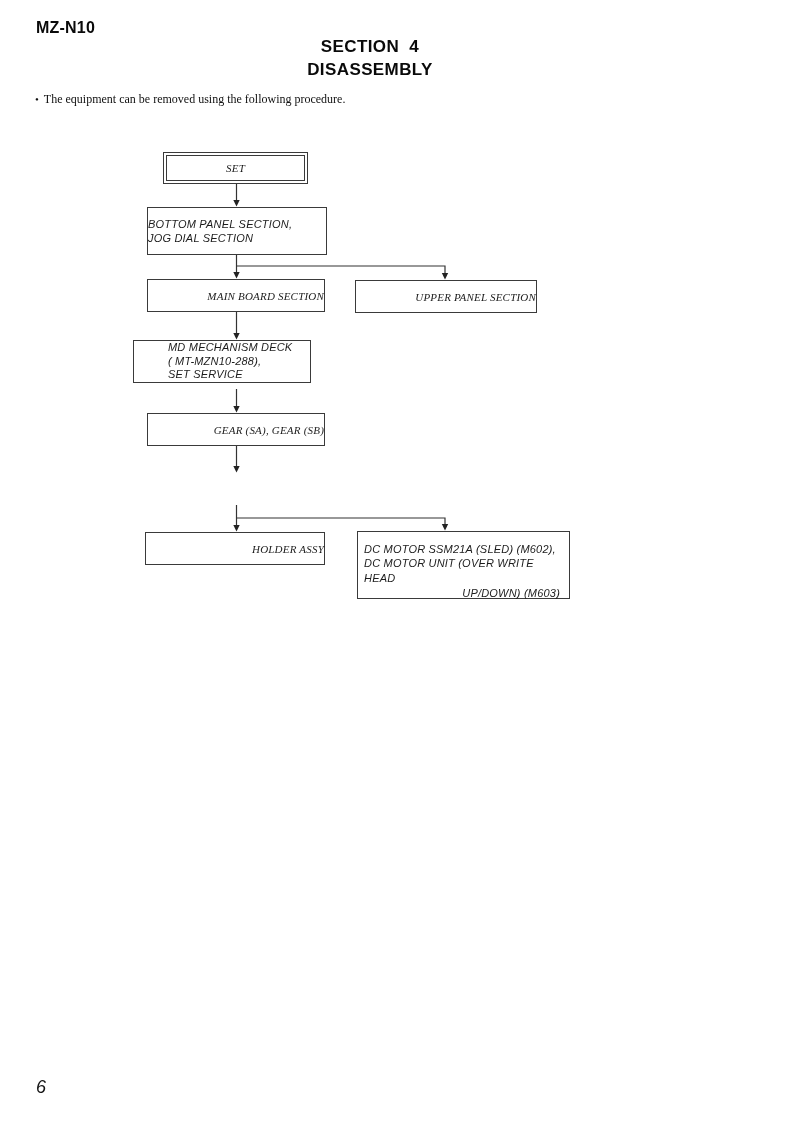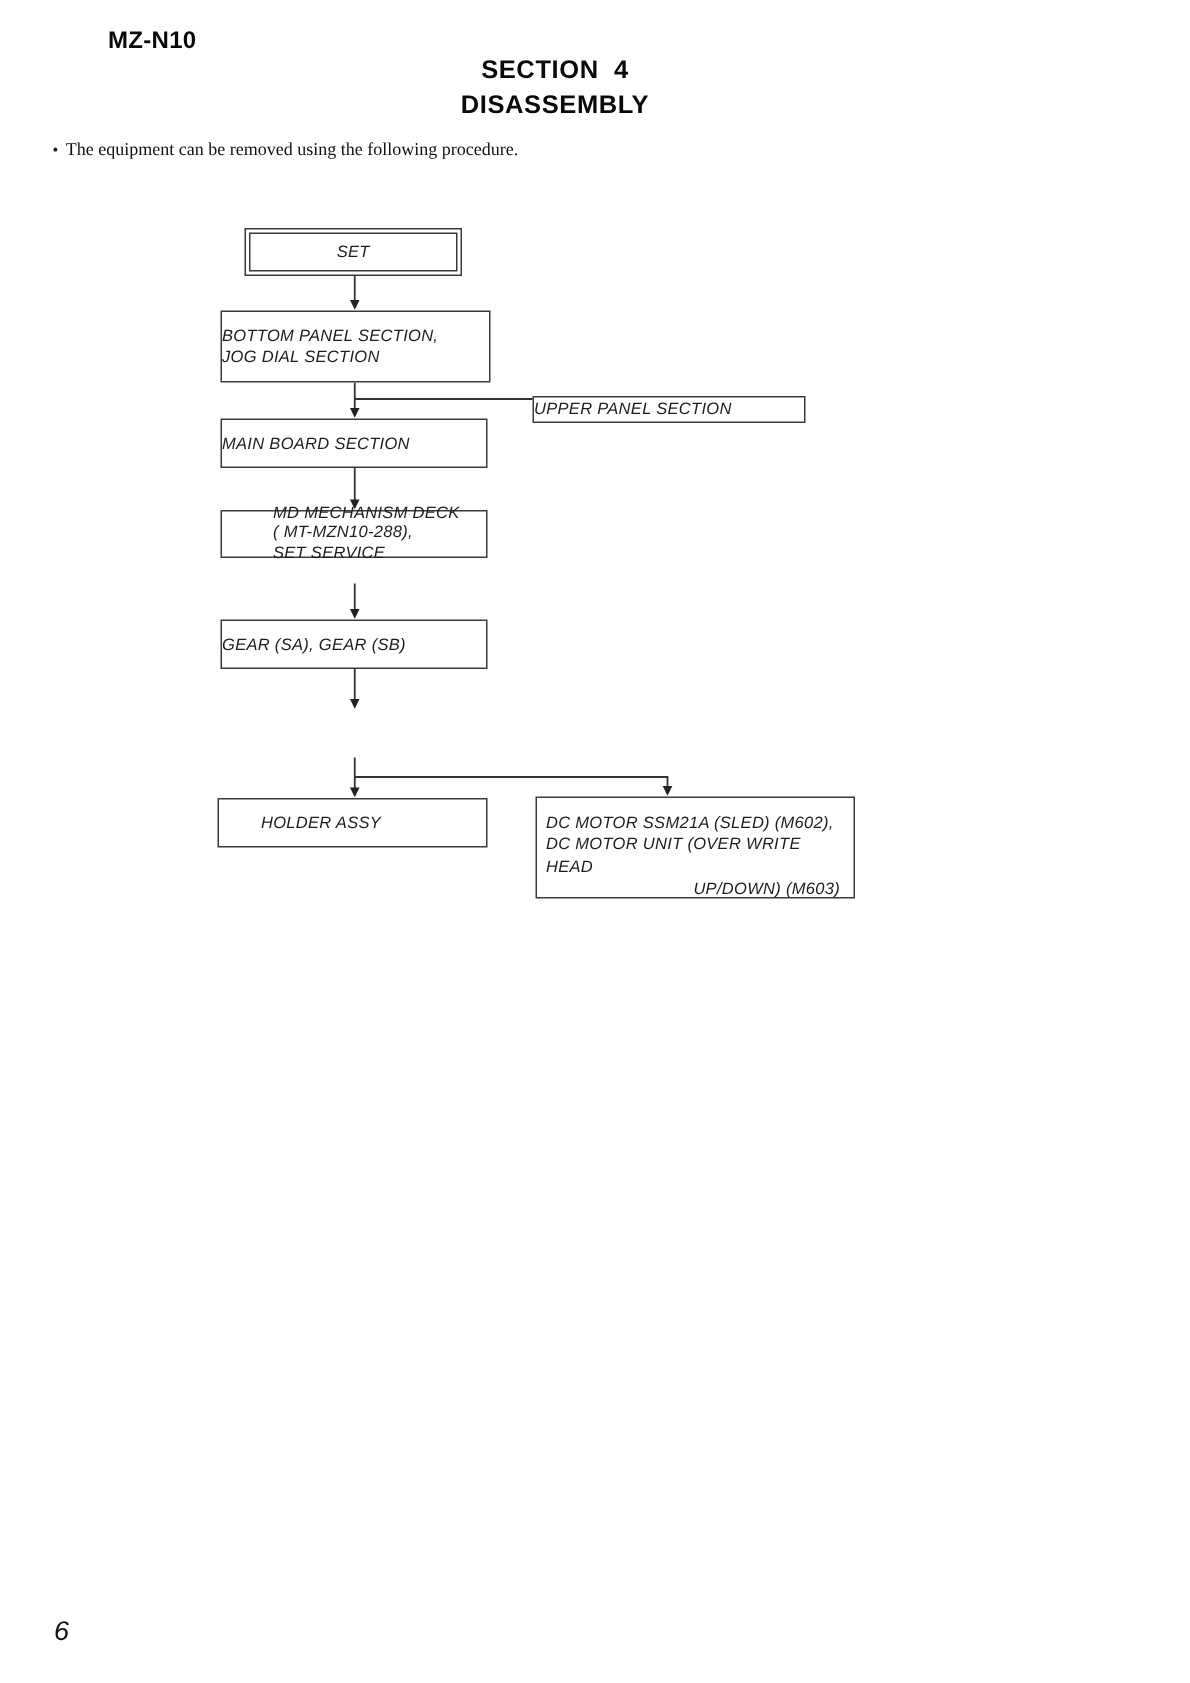--- a/index.html
+++ b/index.html
@@ -8,21 +8,21 @@
     position:relative;
     width:793px; height:1122px;
     background:#ffffff;
     font-family:"Liberation Sans", sans-serif;
     color:#111;
     overflow:hidden;
     margin:0 auto;
   }
   .model {
     position:absolute; left:36px; top:19px;
-    font-weight:bold; font-size:16px; letter-spacing:0.2px; color:#0a0a0a;margin-left:36px;
+    font-weight:bold; font-size:16px; letter-spacing:0.2px; color:#0a0a0a;
   }
   .title {
     position:absolute; left:0; top:35px; width:740px;
     text-align:center; font-weight:bold; font-size:17px; line-height:23px;
     letter-spacing:0.4px; color:#0a0a0a;
   }
   .title .l1 { white-space:pre; }
   .intro {
     position:absolute; left:35px; top:91px;
     font-family:"Liberation Serif", serif; font-size:12px; line-height:16px; color:#101010;
@@ -30,31 +30,31 @@
   .intro .bullet { margin-right:5px; font-size:11px; }
   .connectors { position:absolute; left:0; top:0; pointer-events:none; }
 
   .node {
     position:absolute; background:#fff;
     border:1.4px solid #3a3a3a;
     display:flex; flex-direction:column; justify-content:center;
     font-style:italic; font-size:11px; line-height:14px;
     letter-spacing:0.2px; color:#1c1c1c;
   }
-  .node.center { align-items:flex-start; text-align:center; }
+  .node.center { align-items:flex-end; text-align:center;font-family:Liberation Serif, serif; }
 
   .n-set { left:163px; top:152px; width:145px; height:32px; padding:2px; border-width:1px; }
   .n-set .inner {
     border:1.6px solid #3a3a3a; width:100%; height:100%;
     display:flex; align-items:center; justify-content:center;
   }
   .n-bottom { left:147px; top:207px; width:180px; height:48px; }
   .n-main   { left:147px; top:279px; width:178px; height:33px; }
-  .n-upper  { left:355px; top:264px; width:182px; height:18px; }
-  .n-md     { left:147px; top:340px; width:178px; height:32px; padding-left:34px; line-height:13.5px; }
+  .n-upper  { left:355px; top:280px; width:182px; height:33px; }
+  .n-md     { left:133px; top:340px; width:178px; height:43px; padding-left:34px; line-height:13.5px; }
   .n-gear   { left:147px; top:413px; width:178px; height:33px; }
   .n-op     { left:147px; top:473px; width:178px; height:32px; }
   .n-holder { left:145px; top:532px; width:180px; height:33px;padding-left:28px; }
   .n-dc     { left:357px; top:531px; width:213px; height:68px; padding:16px 9px 4px 6px; line-height:14.6px; }
   .n-dc .line-right { text-align:right; }
 
   .pagenum {
     position:absolute; left:36px; top:1077px;
     font-style:italic; font-size:18px; color:#141414;
   }

